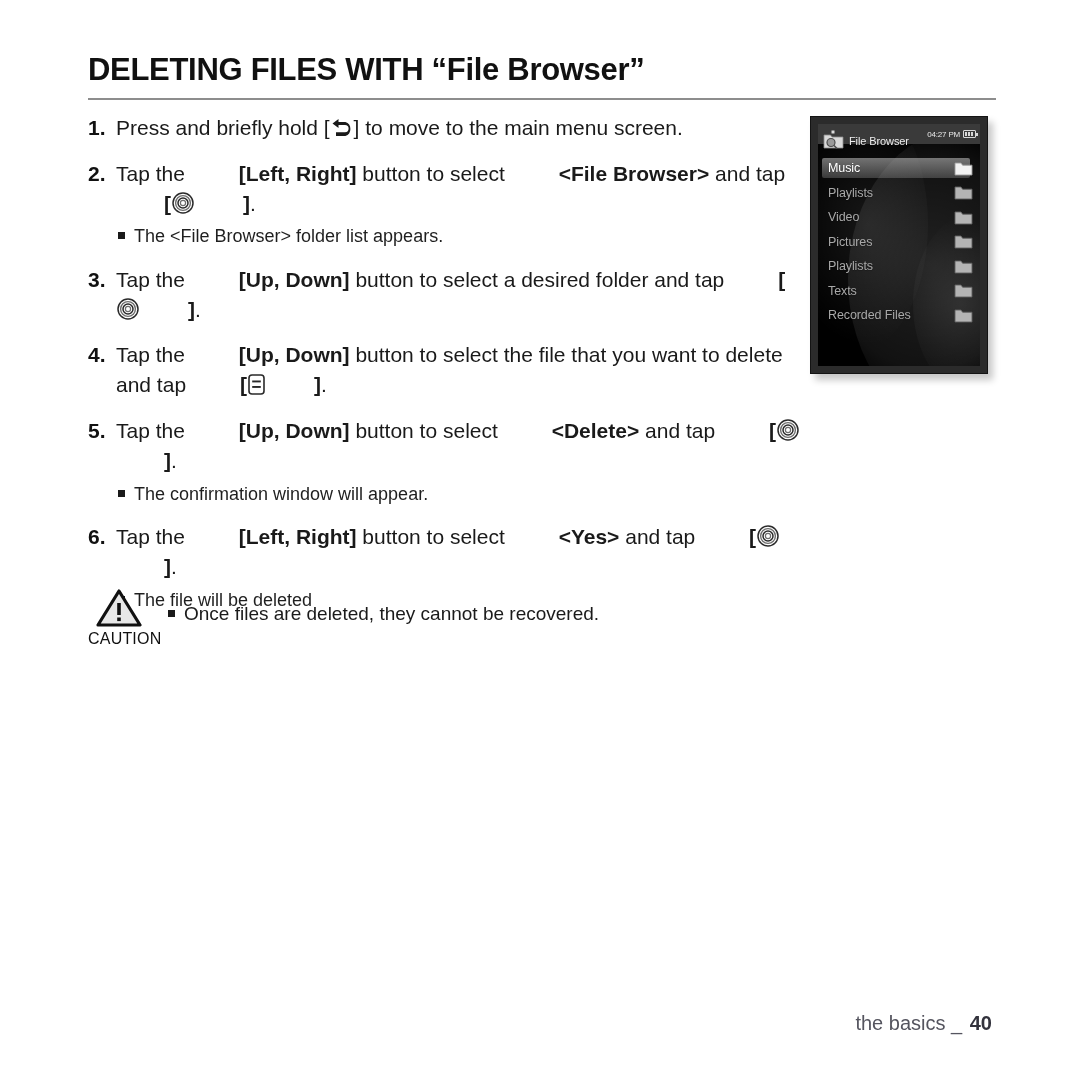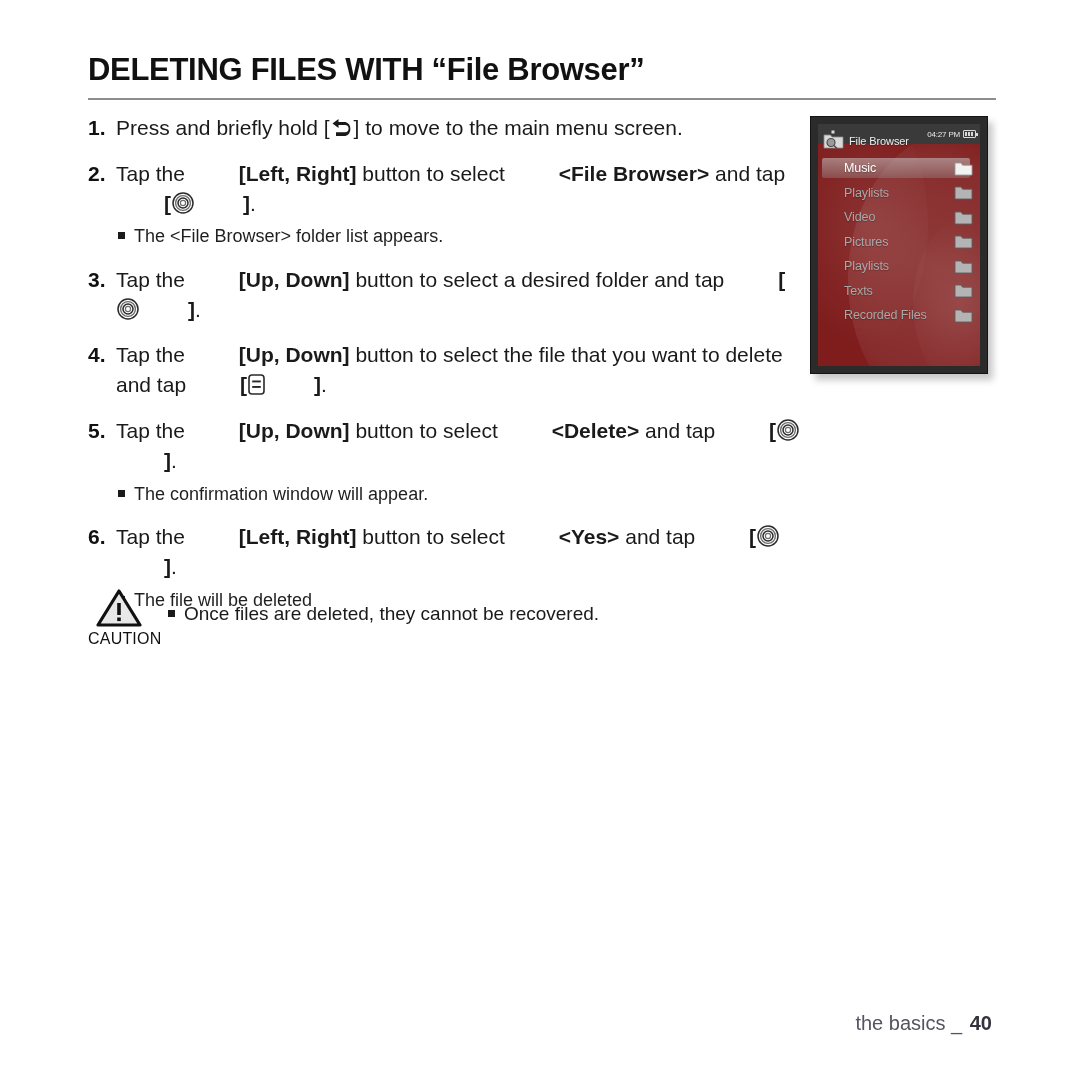--- a/index.html
+++ b/index.html
@@ -148,21 +148,21 @@
     background: #2b2b2b;
     border: 1px solid #141414;
     box-shadow: 5px 6px 7px rgba(0,0,0,0.22);
     padding: 7px;
     box-sizing: border-box;
   }
   .screen {
     position: relative;
     width: 100%;
     height: 100%;
-    background: #7f1d1d;
+    background: #000000;
     overflow: hidden;
   }
   .wallpaper {
     position: absolute;
     inset: 0;
     overflow: hidden;
   }
   .wp-arc {
     position: absolute;
     border-radius: 50%;
@@ -259,21 +259,20 @@
     align-items: center;
     padding: 0 6px 0 10px;
     box-sizing: border-box;
   }
   .menu-row .label {
     font-size: 12.5px;
     color: #a8a8a8;
     text-shadow: 0 1px 1px rgba(0,0,0,0.25);
     letter-spacing: -0.1px;
     flex: 1 1 auto;
-    margin-left: 16px;
   }
   .menu-row.selected .label {
     color: #ffffff;
     font-weight: normal;
   }
   .sel-bg {
     position: absolute;
     left: 4px;
     top: 2px;
     width: 148px;

